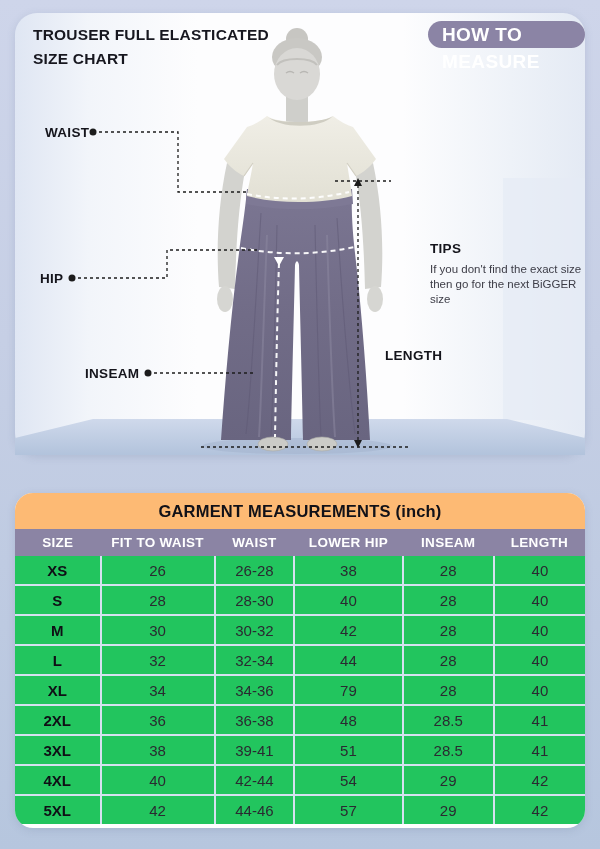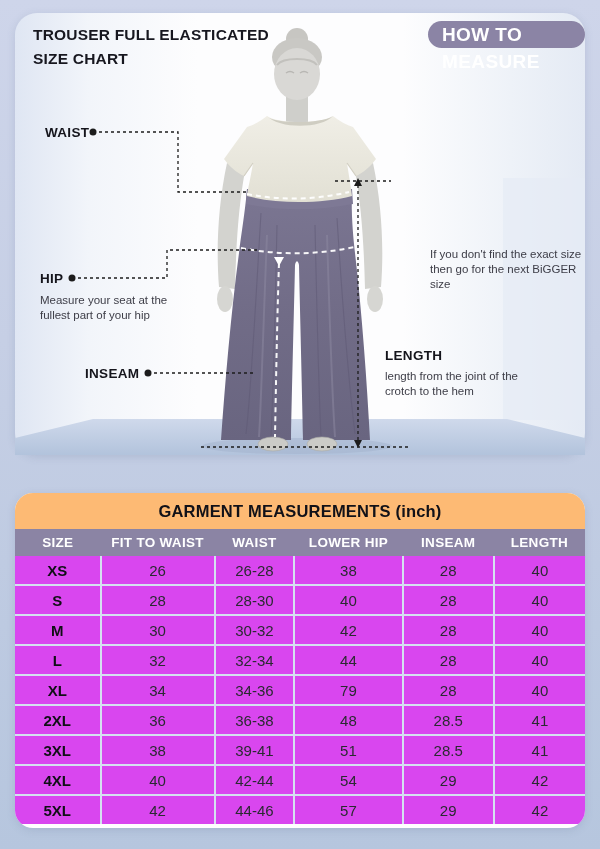--- a/index.html
+++ b/index.html
@@ -60,21 +60,21 @@
   table.size-table col.c1{width:15%;} table.size-table col.c2{width:20%;}
   table.size-table col.c3{width:14%;} table.size-table col.c4{width:19%;}
   table.size-table col.c5{width:16%;} table.size-table col.c6{width:16%;}
   .size-table thead th{
     background:#8b84a4;color:#ffffff;font-size:13.5px;font-weight:700;
     letter-spacing:.3px;height:27px;padding:0;border:none;text-align:center;
   }
   .size-table tbody td{
     height:28px;text-align:center;font-size:15px;color:#2a2a31;
     border-top:2px solid #d5e1f0;border-left:2px solid #d5e1f0;
-    background:#d946ef;padding:0;
+    background:#22c55e;padding:0;
   }
   .size-table tbody tr td:first-child{border-left:none;font-weight:800;color:#0f0f15;}
   .size-table tbody tr:first-child td{border-top:none;}
 </style>
 </head>
 <body>
 
 <div class="page">
 
   <section class="measure-card">
@@ -155,35 +155,34 @@
     </h1>
 
     <div class="badge">HOW TO MEASURE</div>
 
     <div class="ann ann-waist">
       <h3>WAIST</h3>
     </div>
 
     <div class="ann ann-hip">
       <h3>HIP</h3>
-      <p>Measure your seat at the fullest part of your hip</p>
     </div>
 
     <div class="ann ann-inseam">
       <h3>INSEAM</h3>
     </div>
 
 
     <div class="ann ann-tips">
+      <h3>TIPS</h3>
       <p>If you don't find the exact size then go for the next BiGGER size</p>
     </div>
 
     <div class="ann ann-length">
       <h3>LENGTH</h3>
-      <p>length from the joint of the crotch to the hem</p>
     </div>
   </section>
 
   <section class="table-card">
     <div class="table-title">GARMENT MEASUREMENTS (inch)</div>
     <table class="size-table">
       <colgroup>
         <col class="c1">
           <col class="c2">
           <col class="c3">

